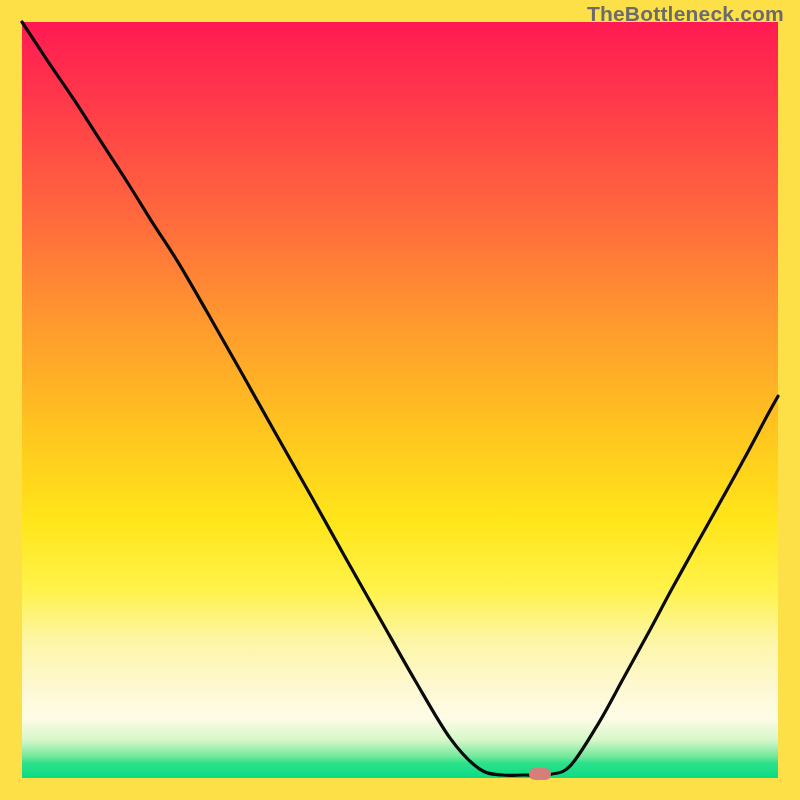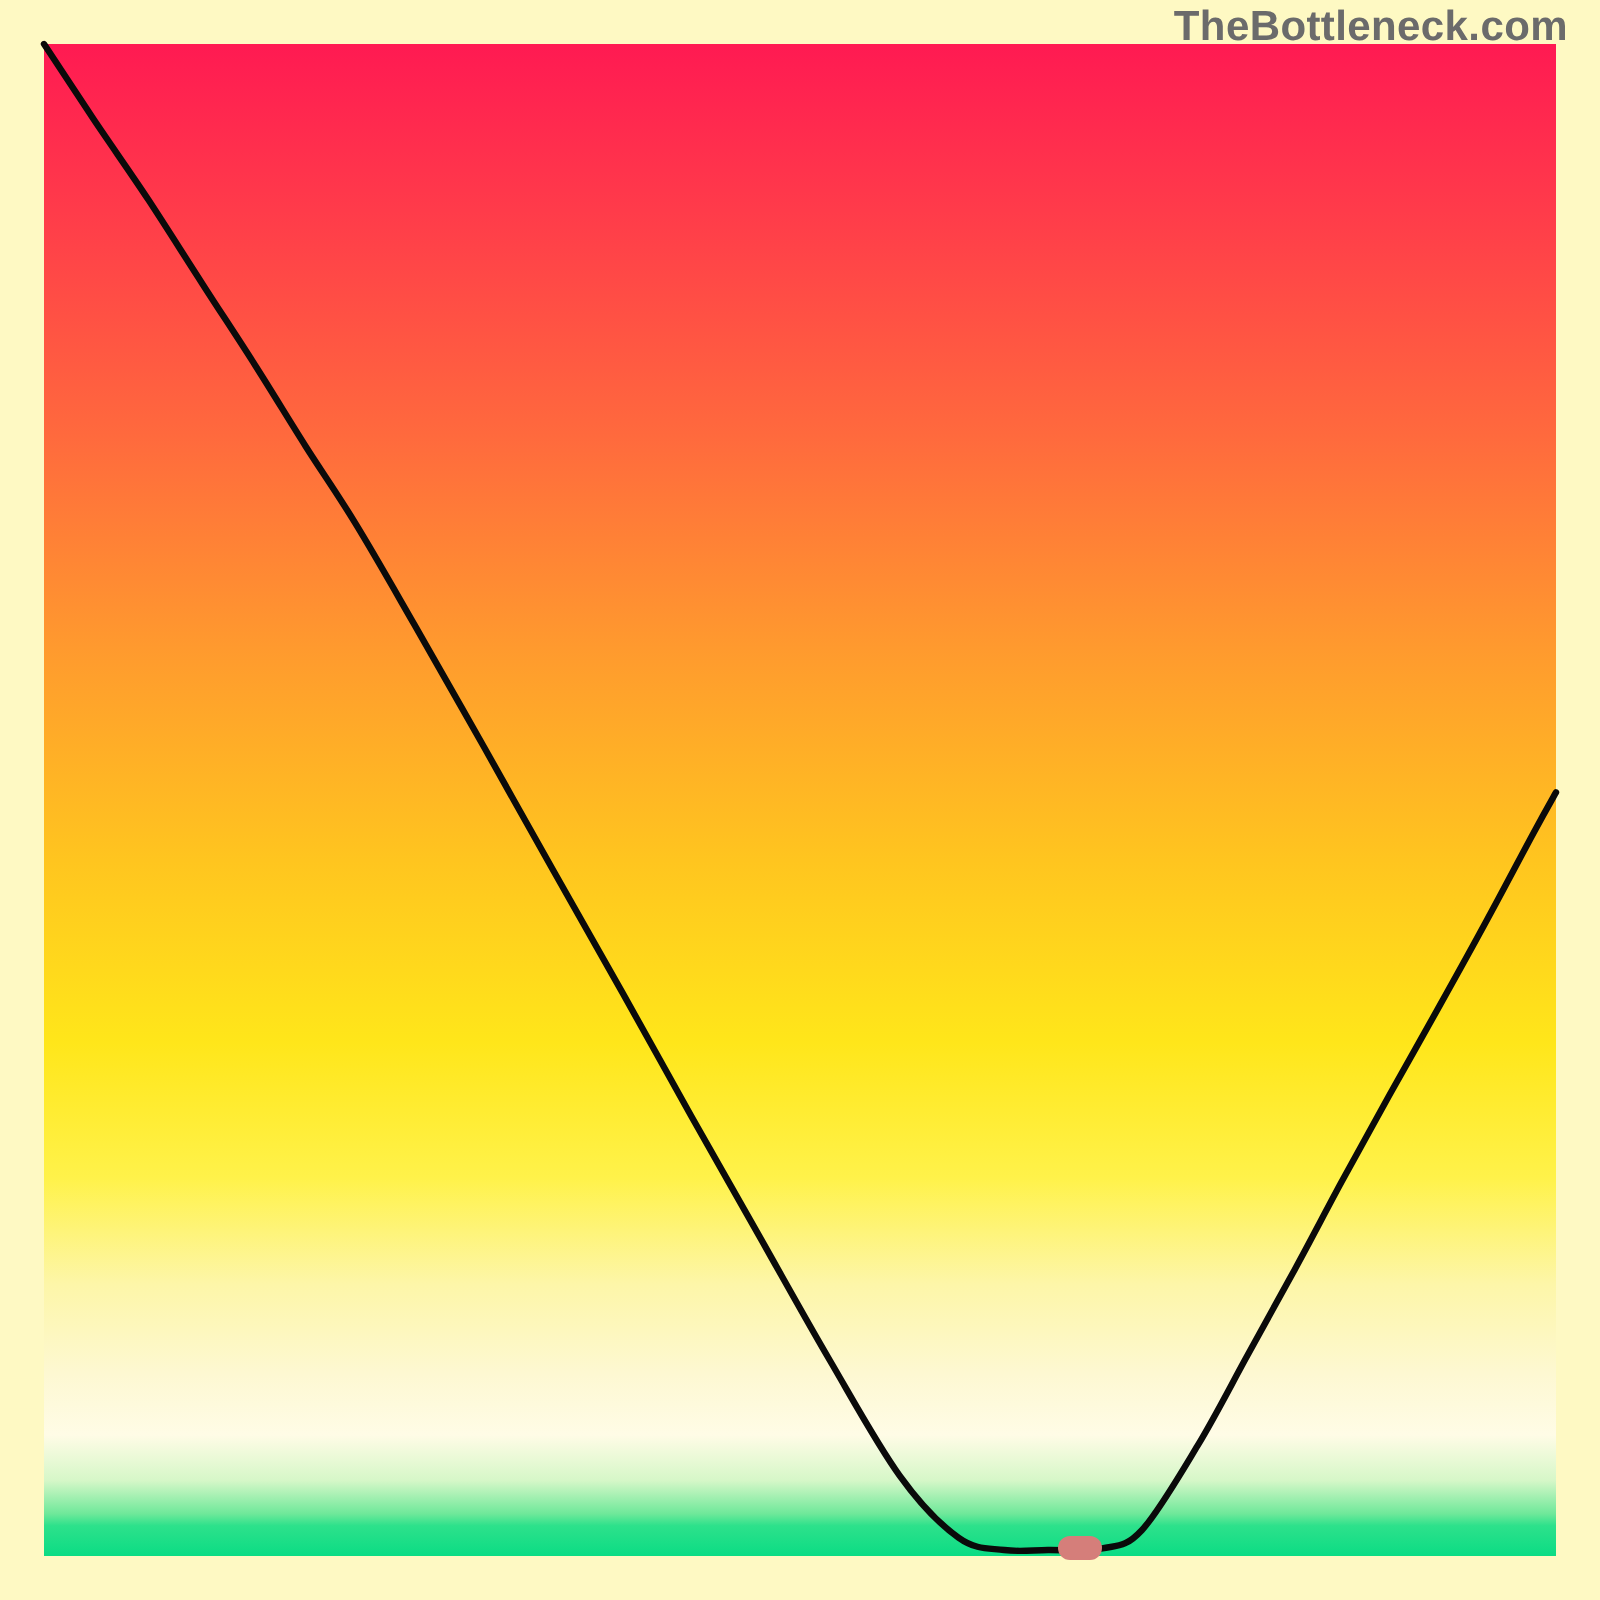--- a/index.html
+++ b/index.html
@@ -9,21 +9,21 @@
     height: 800px;
     background: #000;
     overflow: hidden;
   }
   .frame {
     position: absolute;
     left: 0;
     top: 0;
     width: 800px;
     height: 800px;
-    background: #fef9c3;
+    background: #fde047;
   }
   .plot {
     position: absolute;
     left: 22px;
     top: 22px;
     width: 756px;
     height: 756px;
     
     background: linear-gradient(
       to bottom,

